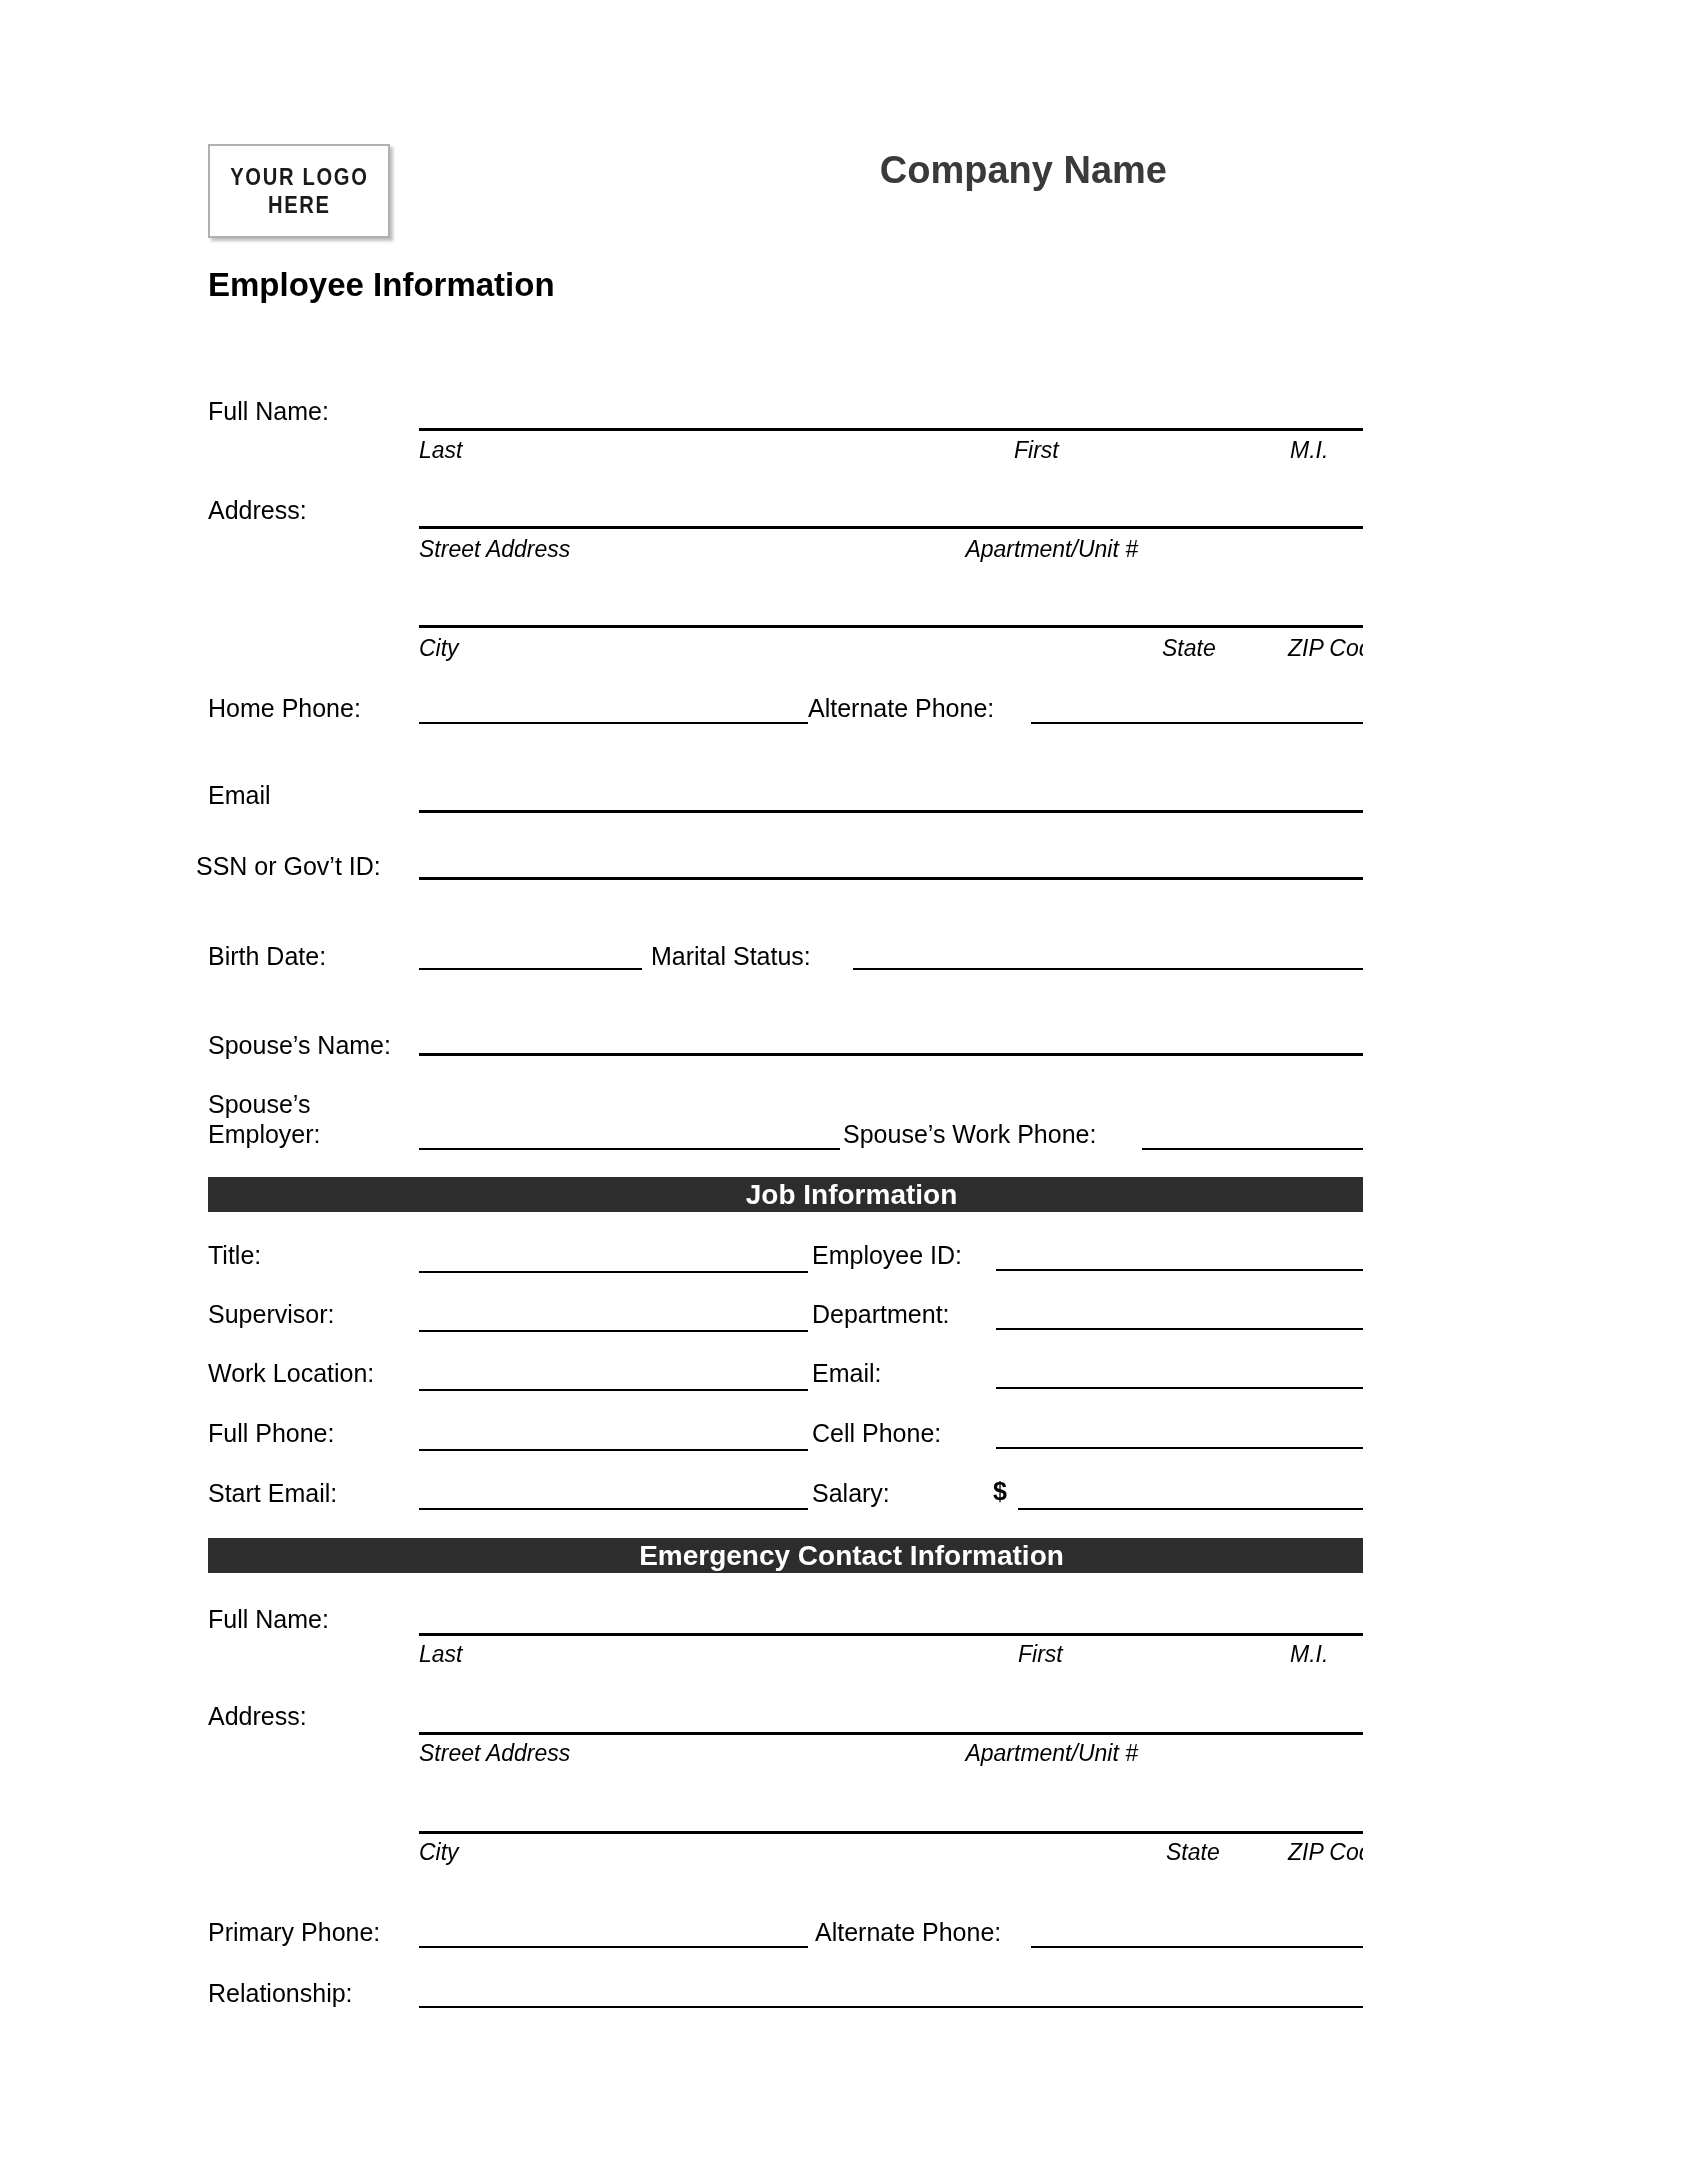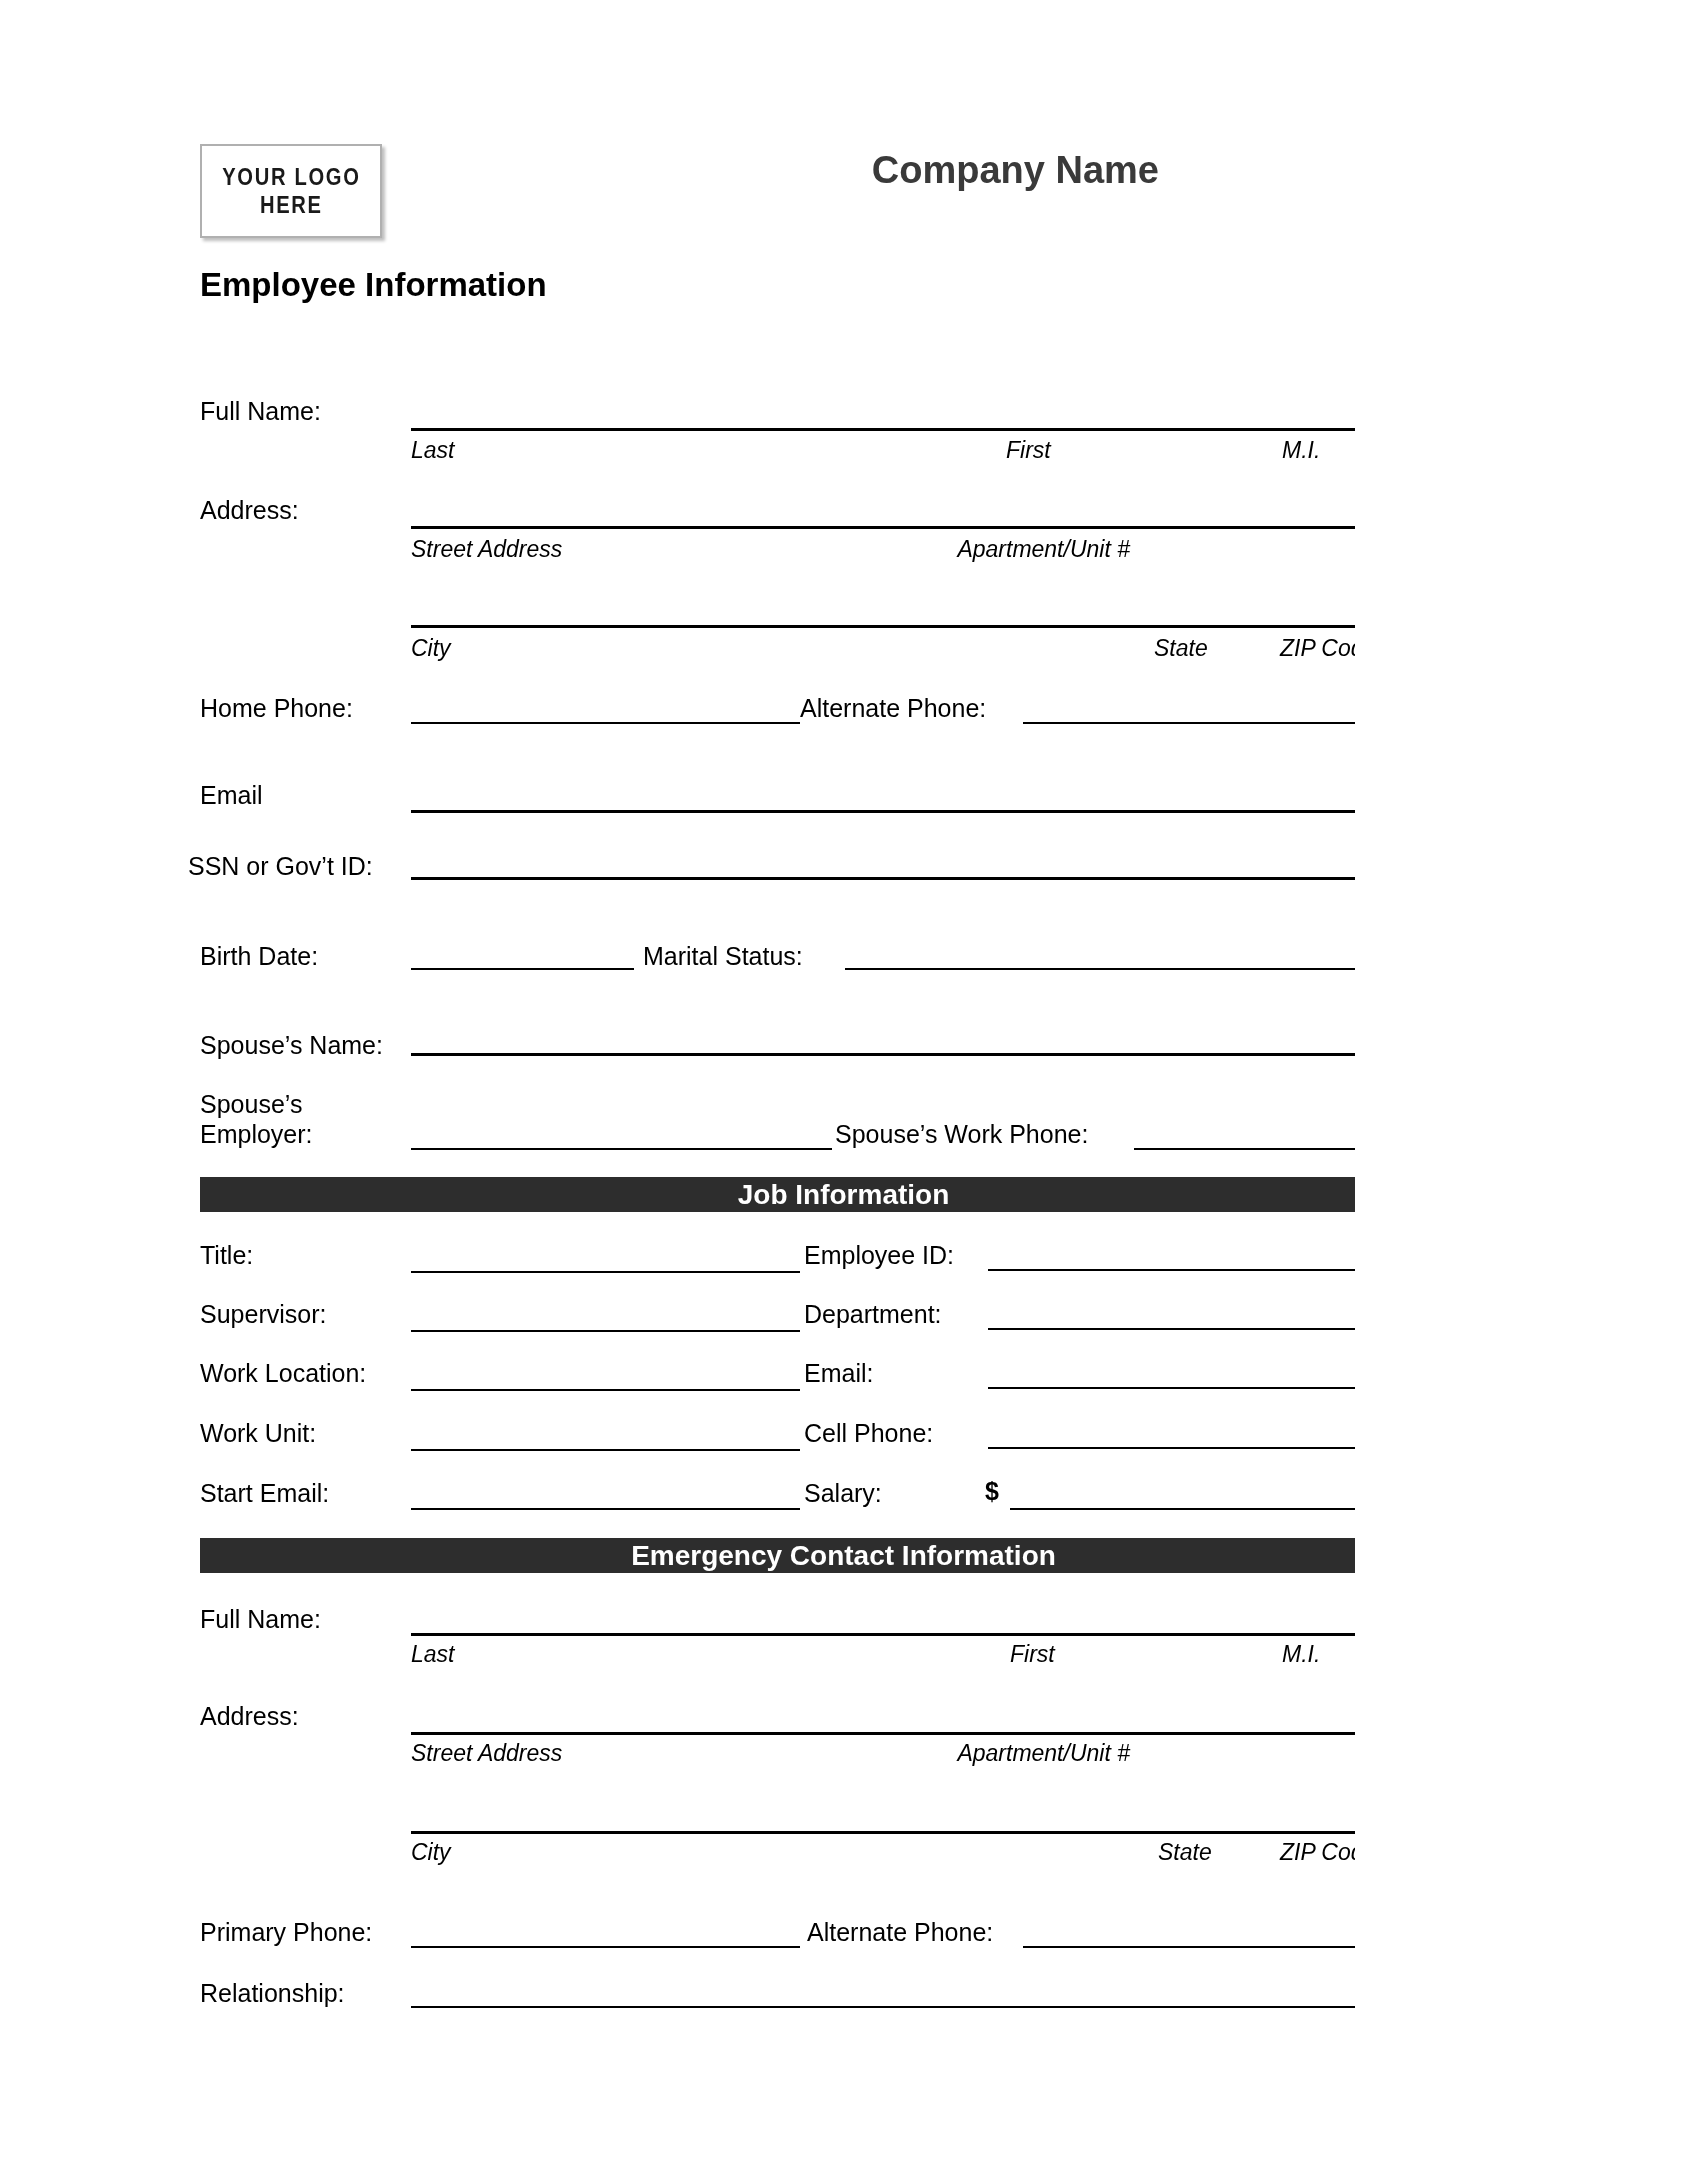--- a/index.html
+++ b/index.html
@@ -3,20 +3,21 @@
 <meta charset="utf-8">
 <style>
   html,body{margin:0;padding:0;background:#ffffff;}
   #page{
     position:relative;
     width:1355px;height:2178px;
     background:#ffffff;
     font-family:"Liberation Sans","DejaVu Sans",sans-serif;
     color:var(--body-text,#000000);
     overflow:hidden;
+    margin-left:8px;
   }
   .logo-box{
     position:absolute;left:200px;top:144px;width:182px;height:94px;
     border:2px solid var(--logo-border,#b0b0b0);
     box-shadow:3px 3px 3px rgba(0,0,0,0.25);
     display:flex;align-items:center;justify-content:center;
     background:#ffffff;box-sizing:border-box;
   }
   .logo-text{
     font-weight:bold;font-size:24px;line-height:28px;text-align:center;
@@ -115,21 +116,21 @@
   <div class="lbl" style="left:200px;top:1299px;">Supervisor:</div>
   <input class="fl" style="left: 411px; top: 1298px; width: 389px;">
   <div class="lbl" style="left:804px;top:1299px;">Department:</div>
   <input class="fl" style="left: 988px; top: 1296px; width: 499px;">
 
   <div class="lbl" style="left:200px;top:1358px;">Work Location:</div>
   <input class="fl" style="left: 411px; top: 1357px; width: 389px;">
   <div class="lbl" style="left:804px;top:1358px;">Email:</div>
   <input class="fl" style="left: 988px; top: 1355px; width: 499px;">
 
-  <div class="lbl" style="left:200px;top:1418px;">Work Unit:</div>
+  <div class="lbl" style="left:200px;top:1418px;">Full Phone:</div>
   <input class="fl" style="left: 411px; top: 1417px; width: 389px;">
   <div class="lbl" style="left:804px;top:1418px;">Cell Phone:</div>
   <input class="fl" style="left: 988px; top: 1415px; width: 499px;">
 
   <div class="lbl" style="left:200px;top:1478px;">Start Email:</div>
   <input class="fl" style="left: 411px; top: 1476px; width: 389px;">
   <div class="lbl" style="left:804px;top:1478px;">Salary:</div>
   <div class="cur" style="left:985px;top:1476px;">$</div>
   <input class="fl" style="left: 1010px; top: 1476px; width: 477px;">
 

